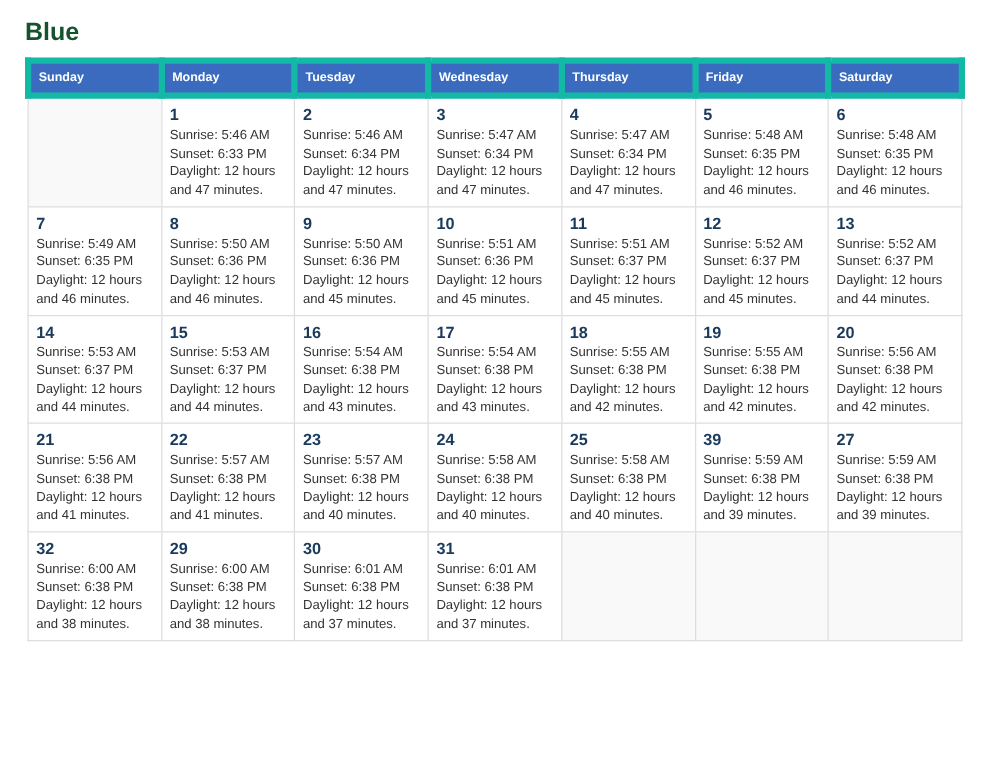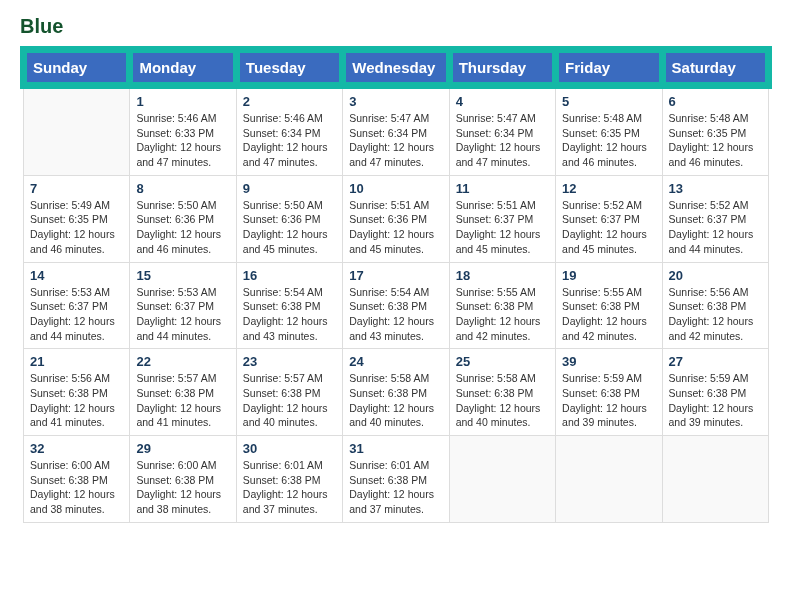--- a/index.html
+++ b/index.html
@@ -44,23 +44,23 @@
       border-collapse: collapse;
       table-layout: fixed;
     }
     thead tr {
       background-color: #3a6bbf;
     }
     thead th {
       color: #fff;
       text-align: left;
       padding: 6px 6px;
-      font-size: 15px;
+      font-size: 10px;
       font-weight: bold;
-      border: 7px solid #14b8a6;
+      border: 5px solid #14b8a6;
     }
     tbody tr {
       border-bottom: 1px solid #ccc;
     }
     tbody td {
       vertical-align: top;
       padding: 5px 6px;
       font-size: 11px;
       color: #333;
       border: 1px solid #ddd;

